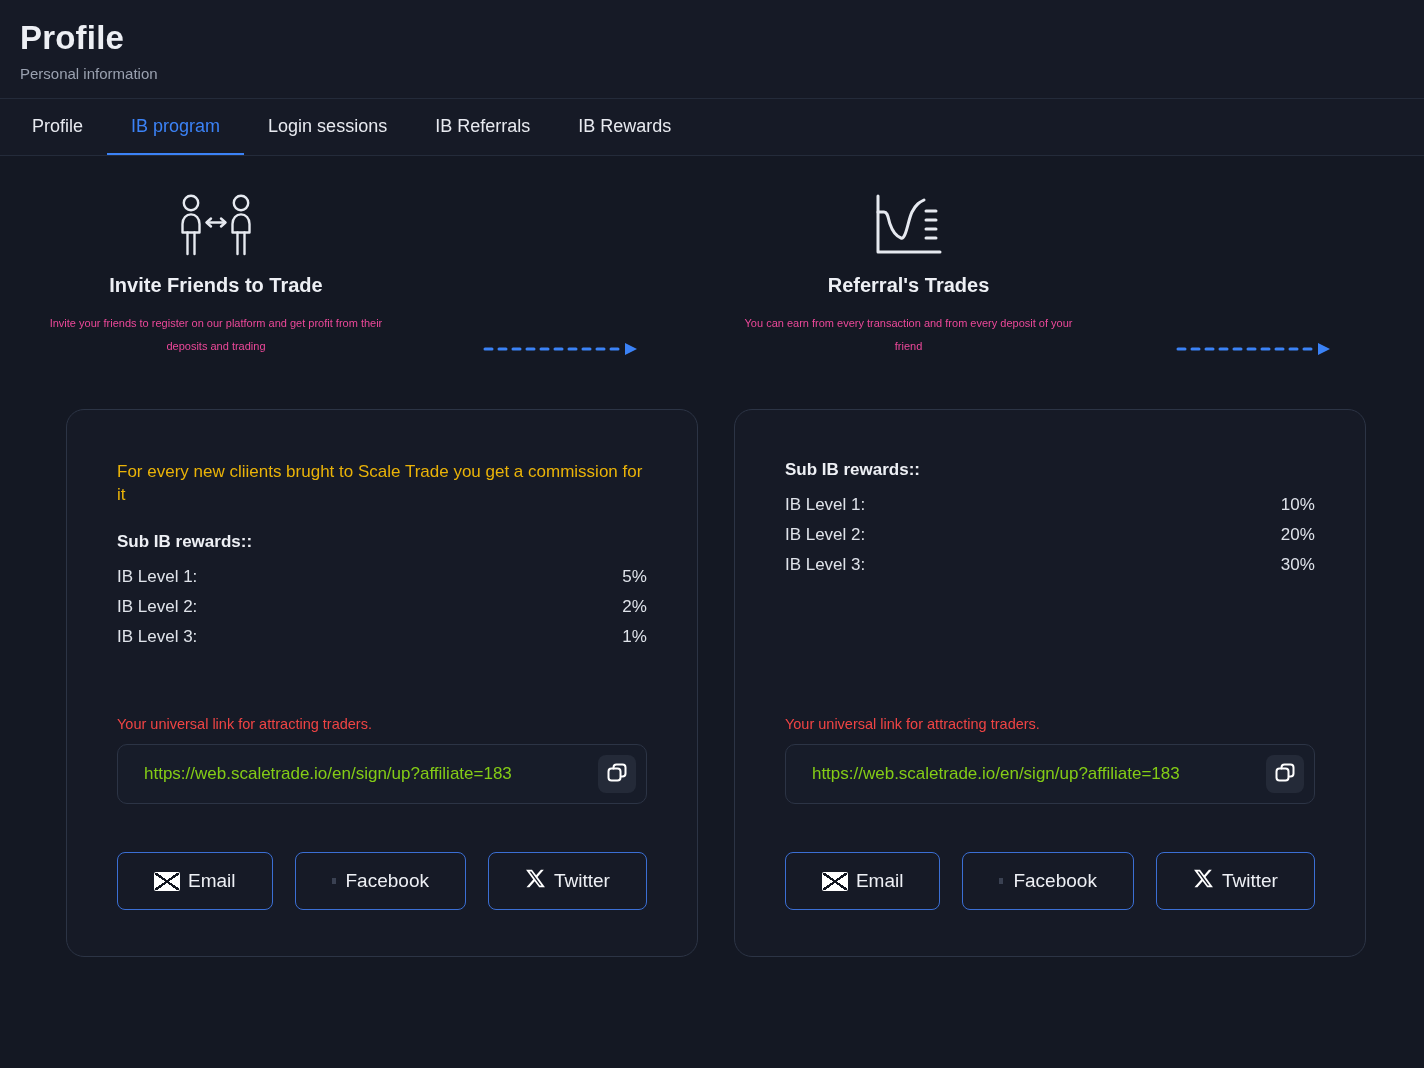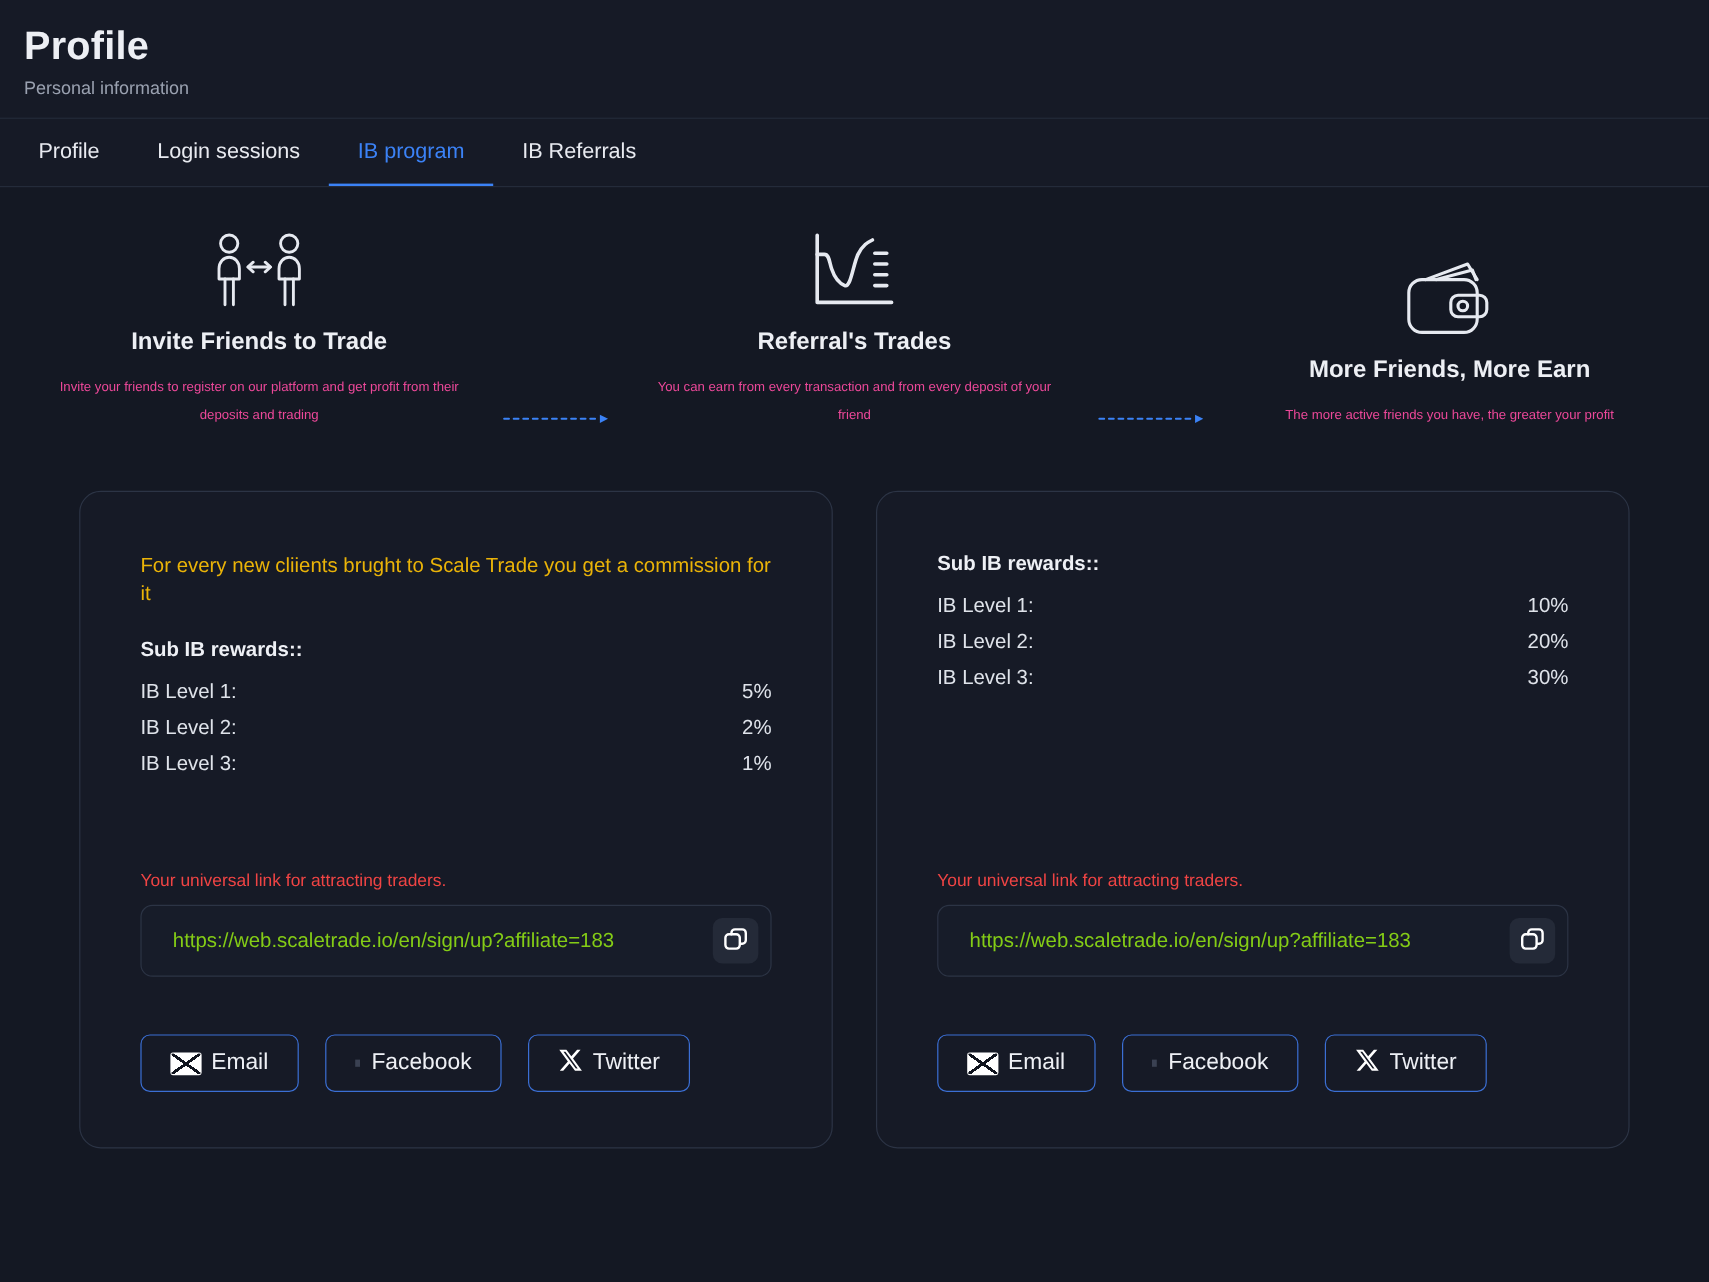--- a/index.html
+++ b/index.html
@@ -178,22 +178,22 @@
 
   .share-row {
     display: flex;
     gap: 22px;
     margin-top: 48px;
   }
   .share-btn {
     border: 1px solid #3b6fd4;
     border-radius: 8px;
     background: #161a26;
-    height: 48px;
-    padding: 0 24px;
+    height: 58px;
+    padding: 0 36px;
     display: flex;
     align-items: center;
     justify-content: center;
     gap: 8px;
     font-size: 19px;
     color: #eef0f5;
     cursor: pointer;
     font-family: "Liberation Sans", sans-serif;
     white-space: nowrap;
   }
@@ -229,23 +229,24 @@
 
 <div class="page">
 
   <div class="header">
     <div class="page-title">Profile</div>
     <div class="page-subtitle">Personal information</div>
   </div>
 
   <div class="tabbar">
     <div class="tab">Profile</div>
+    <div class="tab active">IB program</div>
     <div class="tab">Login sessions</div>
-    <div class="tab active">IB program</div>
     <div class="tab">IB Referrals</div>
+    <div class="tab">IB Rewards</div>
   </div>
 
   <div class="steps">
 
     <div class="step">
       <div class="step-icon">
         <svg width="82" height="62" viewBox="0 0 82 62" fill="none">
           <circle cx="16" cy="9" r="7.2" stroke="#e6e9f0" stroke-width="2.4"></circle>
           <path d="M7.5 30c0-5.8 3.8-9.6 8.5-9.6s8.5 3.8 8.5 9.6v8.5h-17V30z" stroke="#e6e9f0" stroke-width="2.4" stroke-linejoin="round"></path>
           <path d="M12.5 38.5V60M19.5 38.5V60" stroke="#e6e9f0" stroke-width="2.4" stroke-linecap="round"></path>
@@ -279,33 +280,20 @@
       <div class="step-desc">You can earn from every transaction and from every deposit of your friend</div>
     </div>
 
     <div class="connector">
       <svg width="158" height="16" viewBox="0 0 158 16" fill="none">
         <path d="M2 8h140" stroke="#3b82f6" stroke-width="3" stroke-dasharray="7 7" stroke-linecap="round"></path>
         <path d="M142 2l12 6-12 6z" fill="#3b82f6"></path>
       </svg>
     </div>
 
-    <div class="step">
-      <div class="step-icon">
-        <svg width="78" height="62" viewBox="0 0 78 62" fill="none">
-          <path d="M19 16L54 3l8 13" stroke="#e6e9f0" stroke-width="2.6" stroke-linecap="round" stroke-linejoin="round"></path>
-          <path d="M28 16L58 8l3 8" stroke="#e6e9f0" stroke-width="2.6" stroke-linecap="round" stroke-linejoin="round"></path>
-          <rect x="5" y="16" width="57" height="44" rx="11" stroke="#e6e9f0" stroke-width="2.6"></rect>
-          <rect x="40" y="29" width="30" height="18" rx="6" stroke="#e6e9f0" stroke-width="2.6"></rect>
-          <circle cx="50" cy="38" r="4" stroke="#e6e9f0" stroke-width="2.6"></circle>
-        </svg>
-      </div>
-      <div class="step-title">More Friends, More Earn</div>
-      <div class="step-desc">The more active friends you have, the greater your profit</div>
-    </div>
 
   </div>
 
   <div class="cards">
 
     <div class="card">
       <div class="card-lead">For every new cliients brught to Scale Trade you get a commission for it</div>
       <div class="rewards-title">Sub IB rewards::</div>
       <div class="reward-row">
         <span>IB Level 1:</span>

